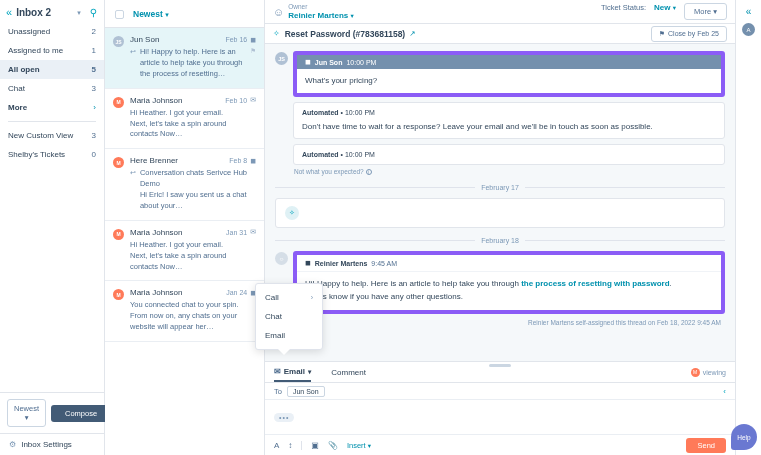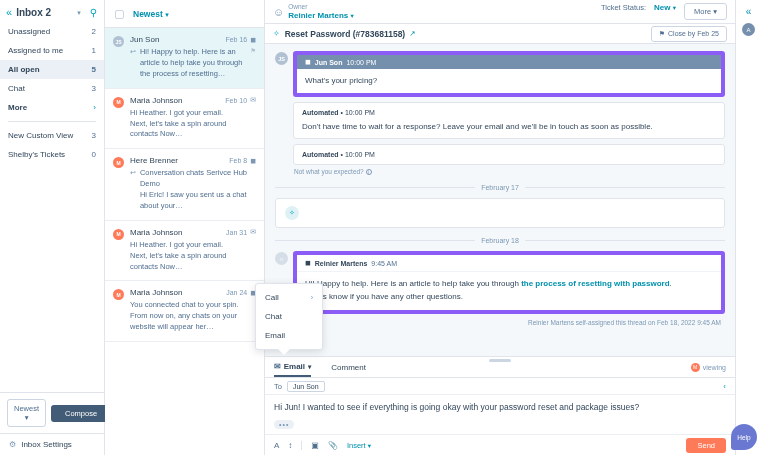--- a/index.html
+++ b/index.html
@@ -563,21 +563,20 @@
         </div>
       </div>
 
       <div class="ed-to">
         <span class="ed-to-lbl">To</span>
         <span class="ed-chip">Jun Son</span>
         <span class="ed-expand">‹</span>
       </div>
 
       <div class="ed-area">
-        <div class="ed-text">Hi Jun! I wanted to see if everything is going okay with your password reset and package issues?</div>
         <span class="ed-ellipsis">•••</span>
       </div>
 
       <div class="ed-bar">
         <span class="ic">A</span>
         <span class="ic">↕</span>
         <span class="vl"></span>
         <span class="ic">▣</span>
         <span class="ic">📎</span>
         <span class="ed-insert">

